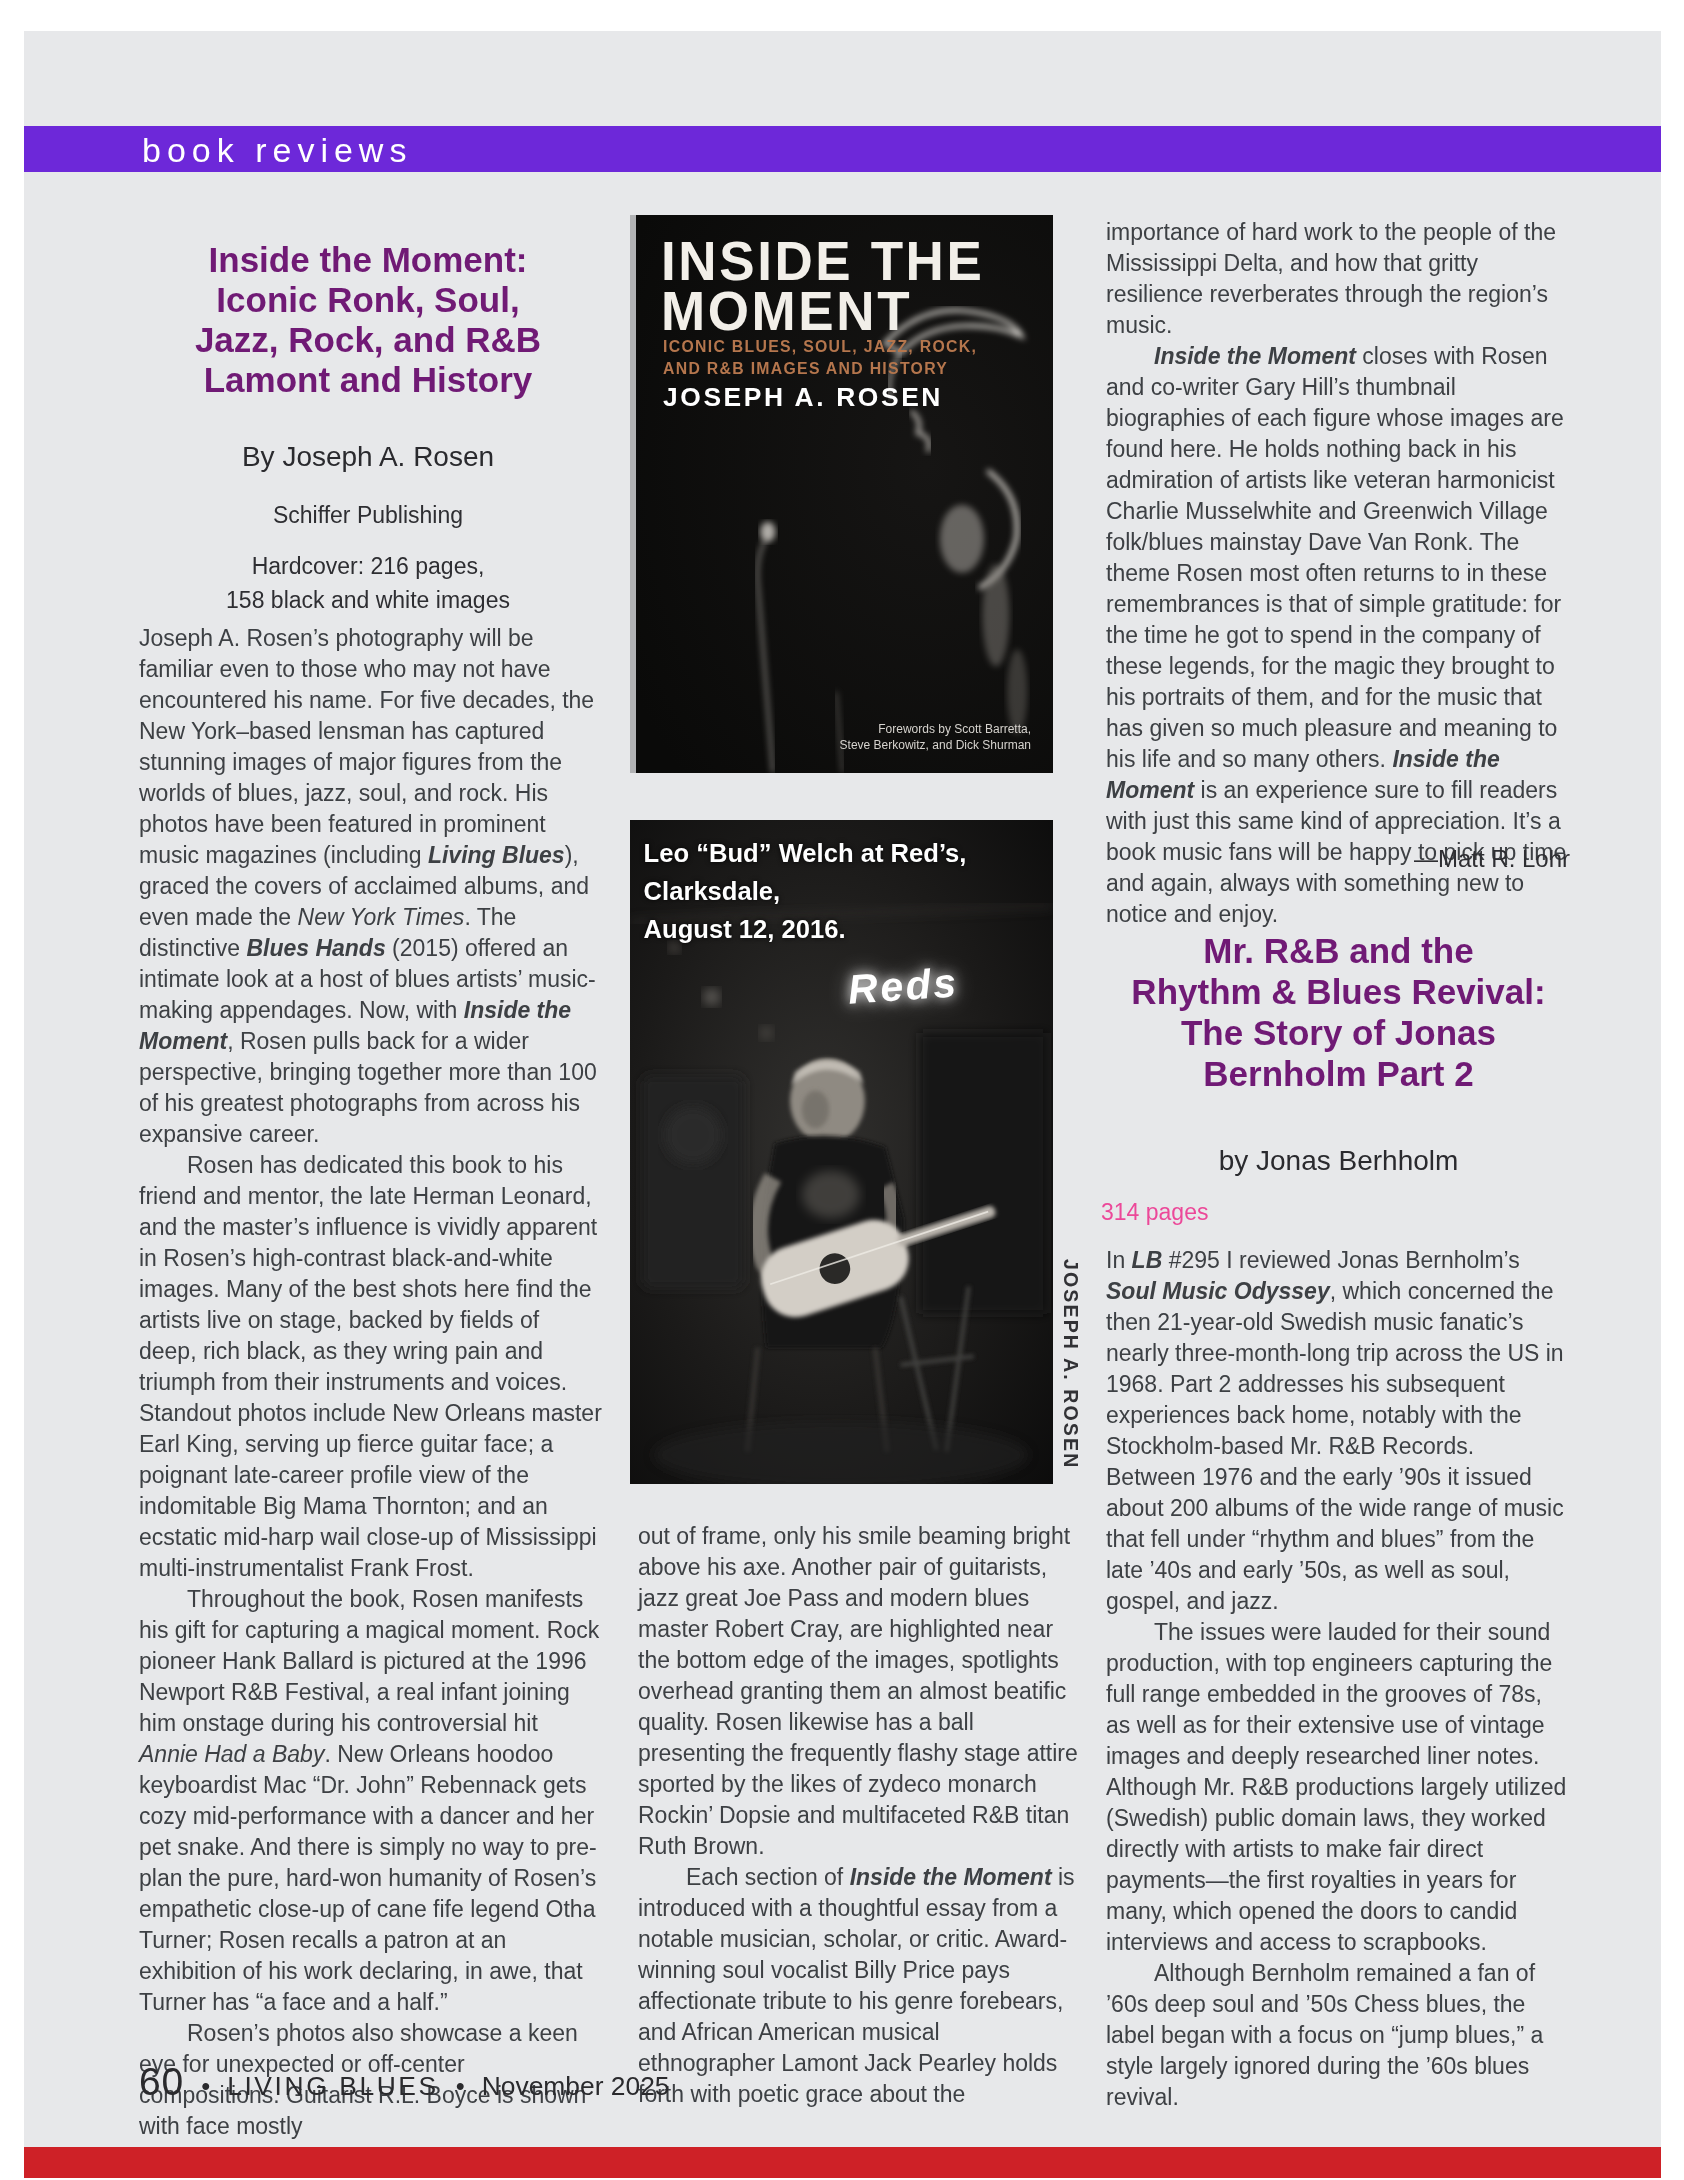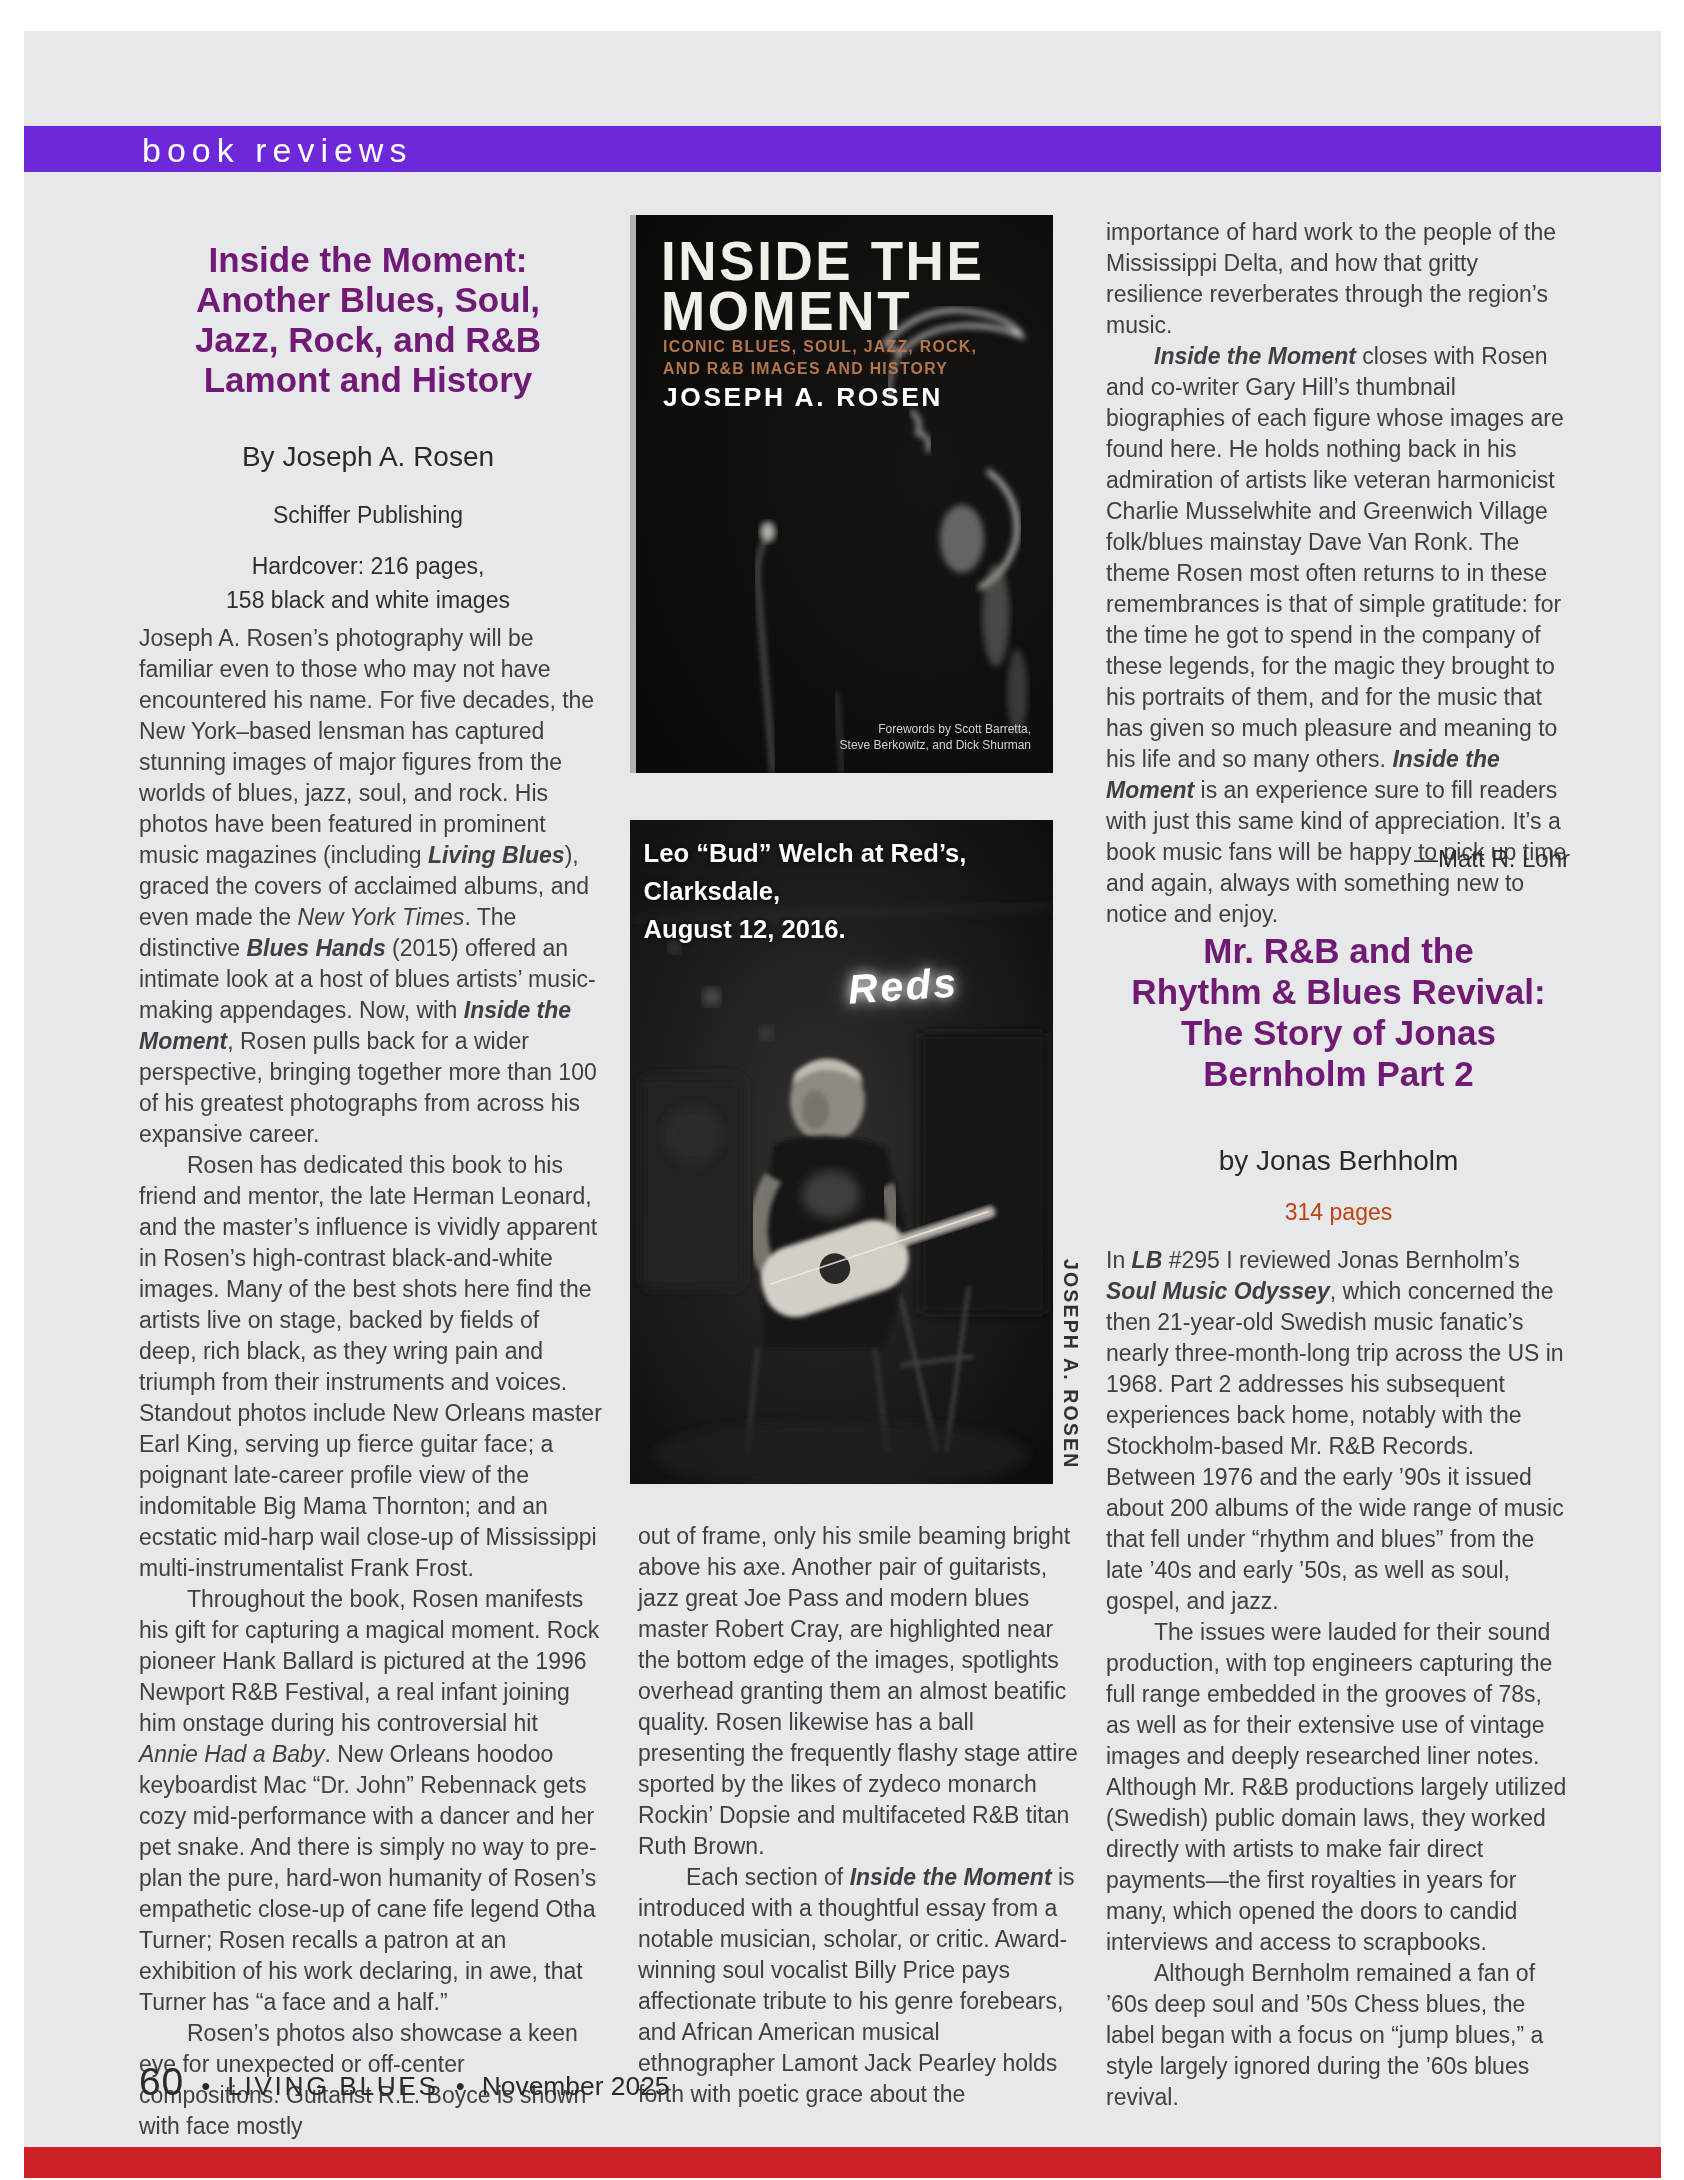--- a/index.html
+++ b/index.html
@@ -50,42 +50,42 @@
     transform:rotate(-4deg);}
   .photo-credit{position:absolute;left:1059px;top:1259px;height:230px;writing-mode:vertical-rl;
     font-size:19.6px;font-weight:bold;letter-spacing:2.1px;color:#323236;}
   .c2-body{position:absolute;left:629px;top:1521px;width:443px;margin-left:9px;}
 
   
   .c3-body1{position:absolute;left:1106px;top:217px;width:464px;}
   .c3-sig{position:absolute;left:1106px;top:845px;width:464px;text-align:right;font-size:24px;color:#2e2e32;}
   .c3-title{position:absolute;left:1101px;top:924px;width:475px;font-size:35px;line-height:41px;margin-top:6px;}
   .c3-byline{position:absolute;left:1101px;top:1145px;width:475px;}
-  .c3-pages{position:absolute;left:1101px;top:1199px;width:475px;font-size:23px;text-align:center;color:#c2410c;}
+  .c3-pages{position:absolute;left:1101px;top:1199px;width:475px;font-size:23px;color:#ec4899;}
   .c3-body2{position:absolute;left:1106px;top:1245px;width:464px;}
 
   
   .footer{position:absolute;left:139px;top:2060px;display:flex;align-items:baseline;color:#2a2a2d;}
   .footer .pn{font-size:39px;letter-spacing:0.9px;}
   .footer .dot{font-size:25.6px;margin:0 17px;}
   .footer .mag{font-size:26.4px;letter-spacing:2.6px;}
   .footer .iss{font-size:26.4px;}
 </style>
 </head>
 <body>
 
 <div class="page"></div>
 
 <div class="banner">
   <div class="banner-label">book reviews</div>
 </div>
 
 <div class="c1-title review-title">
     <div class="tline">Inside the Moment:</div>
-    <div class="tline">Another Blues, Soul,</div>
+    <div class="tline">Iconic Ronk, Soul,</div>
     <div class="tline">Jazz, Rock, and R&amp;B</div>
     <div class="tline">Lamont and History</div>
   </div>
 <div class="c1-byline byline">By Joseph A. Rosen</div>
 <div class="c1-publisher pubinfo">Schiffer Publishing</div>
 <div class="c1-format pubinfo">
     <div class="tline">Hardcover: 216 pages,</div>
     <div class="tline">158 black and white images</div>
   </div>
 <div class="c1-body col-body">

